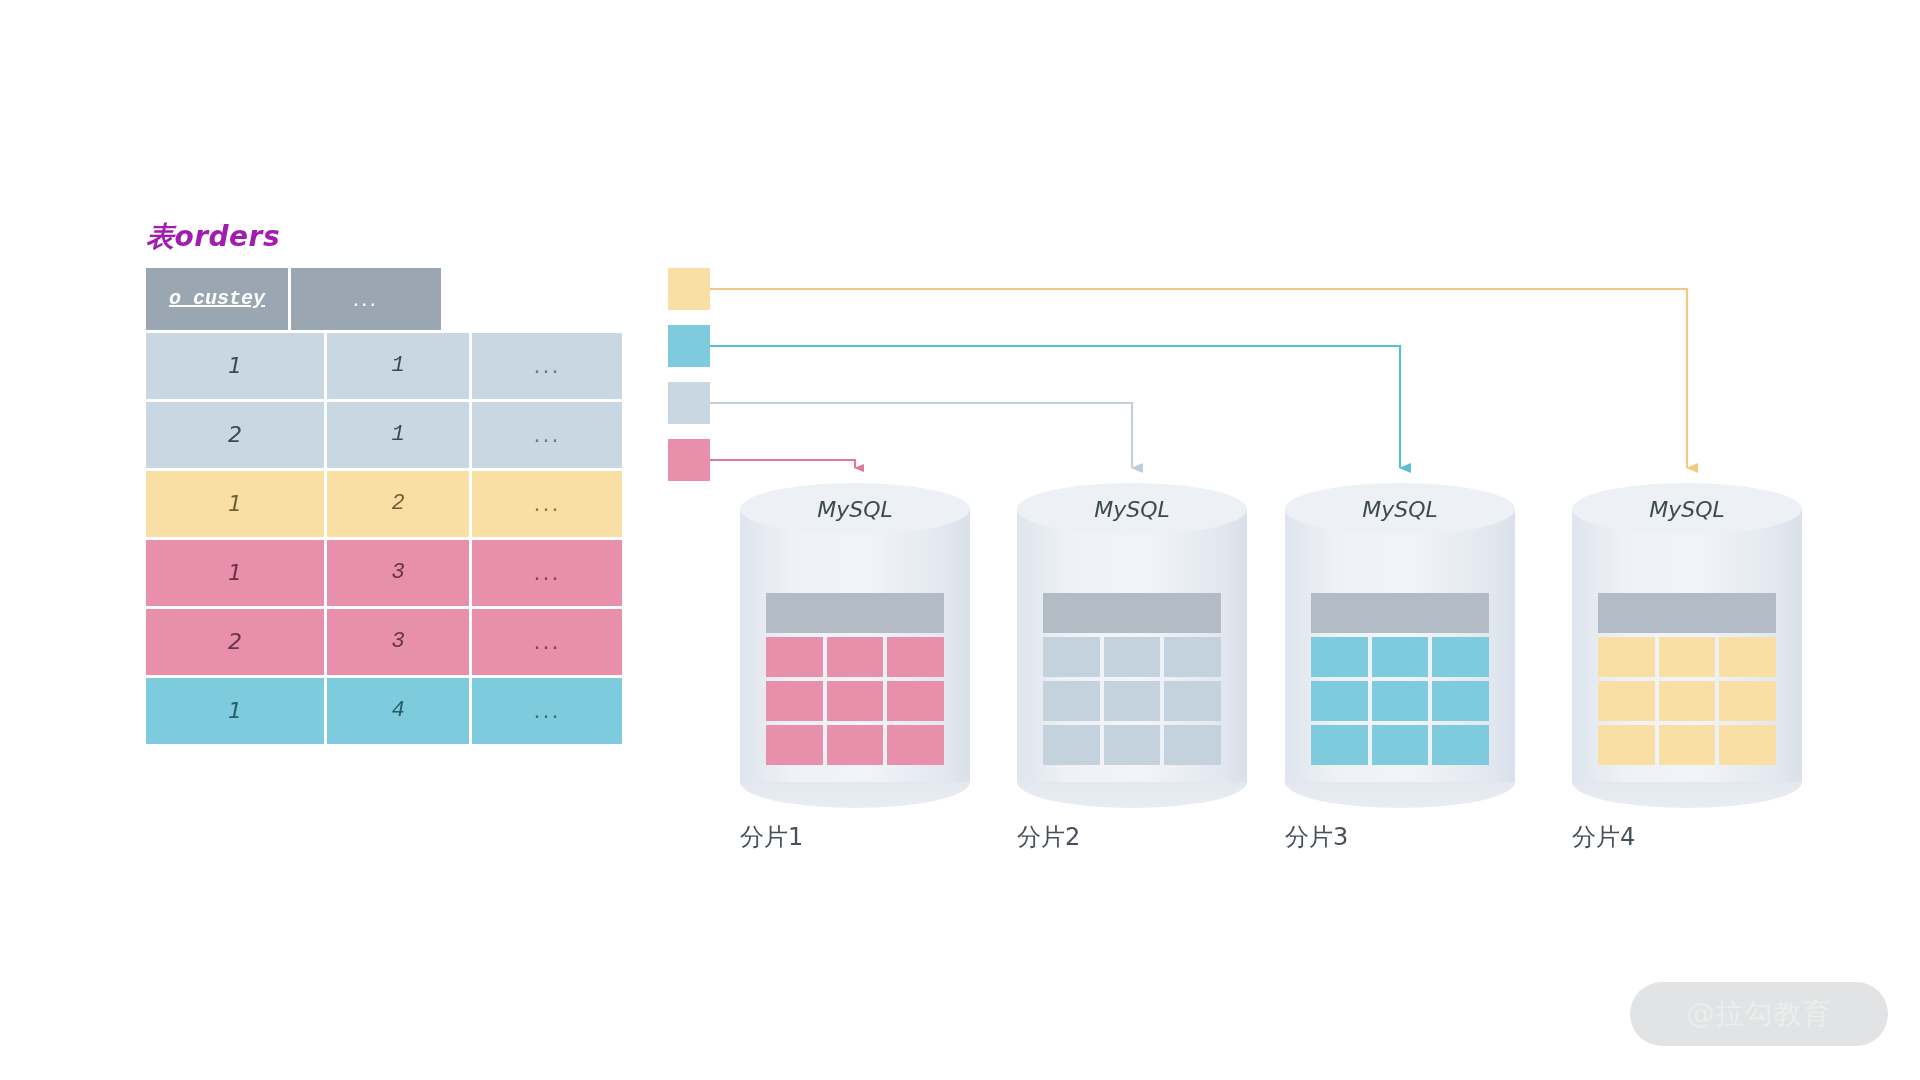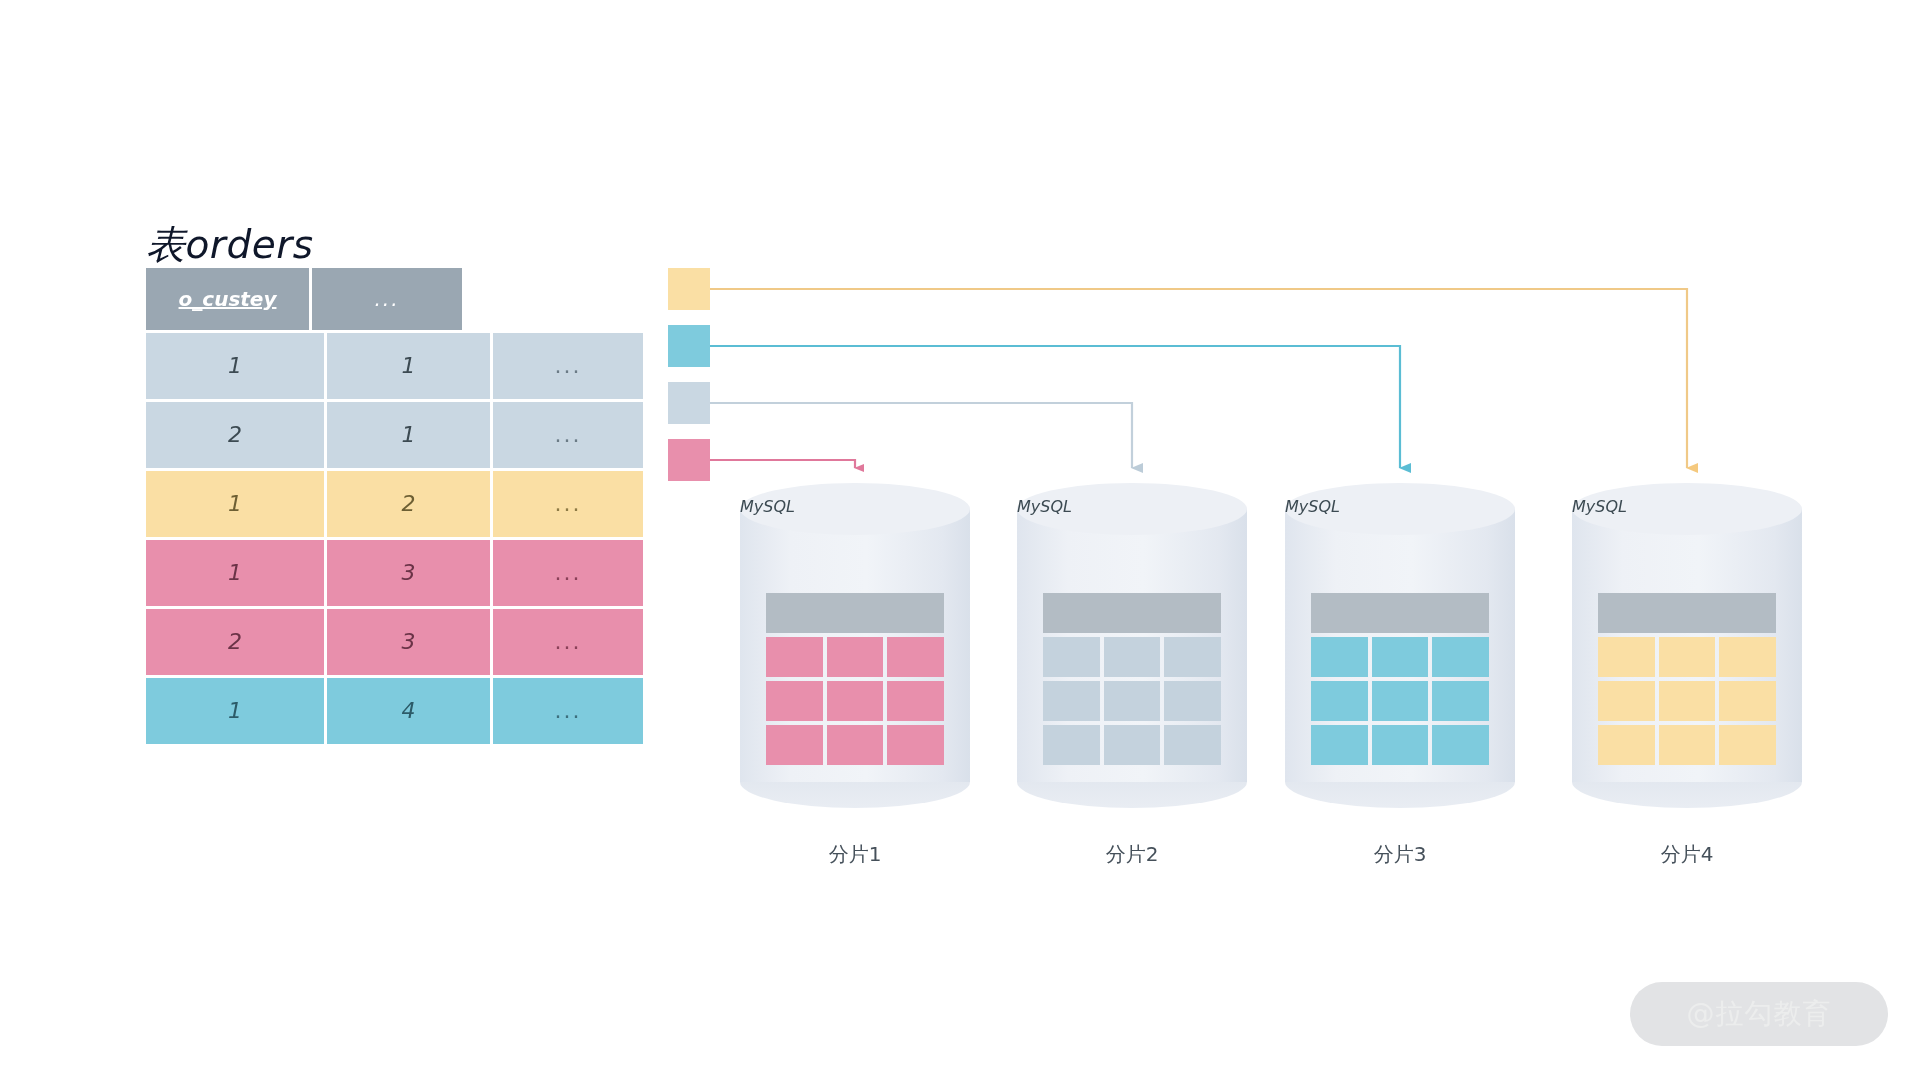--- a/index.html
+++ b/index.html
@@ -6,32 +6,32 @@
   body{
     width:1920px;height:1080px;background:#ffffff;
     font-family:"DejaVu Sans","Liberation Sans",sans-serif;
     overflow:hidden;position:relative;
   }
   #stage{position:absolute;left:0;top:0;width:1920px;height:1080px;}
 
   
   #table-title{
     position:absolute;left:146px;top:218px;
-    font-size:39px;font-weight:400;font-style:italic;color:#0f172a;
+    font-size:28px;font-weight:700;font-style:italic;color:#a21caf;
     letter-spacing:.5px;white-space:nowrap;
   }
   #orders-table{position:absolute;left:146px;top:268px;}
   .trow{display:flex;margin-bottom:3px;}
   .tcell{
     height:66px;line-height:66px;text-align:center;
     font-size:22px;font-style:italic;color:#3c4a52;
     margin-right:3px;box-sizing:border-box;
   }
   .tcell.c0{width:178px;}
-  .tcell.c1{width:163px;}
+  .tcell.c1{width:142px;font-family:Liberation Mono, monospace;}
   .tcell.c2{width:150px;}
   .trow.head .tcell{
     background:#9aa7b2;color:#ffffff;font-weight:700;
     text-decoration:underline;height:62px;line-height:62px;font-size:20px;
   }
   .trow.head .tcell.c2{text-decoration:none;font-weight:400;letter-spacing:2px;}
   .r-blue .tcell{background:#c9d7e2;}
   .r-yellow .tcell{background:#fadfa4;color:#6d5f33;}
   .r-pink .tcell{background:#e88fac;color:#6b3347;}
   .r-cyan .tcell{background:#7ecbdd;color:#2c5b68;}
@@ -55,33 +55,33 @@
   }
   .cyl-top{
     position:absolute;left:0;top:0;width:230px;height:52px;border-radius:50%;
     background:#edf0f5;
   }
   .cyl-bot{
     position:absolute;left:0;top:273px;width:230px;height:52px;border-radius:50%;
     background:linear-gradient(to bottom,#dde3ec,#e9edf3);
   }
   .cyl-label{
-    position:absolute;left:0;top:14px;width:230px;text-align:left;
-    font-size:16px;font-style:italic;color:#3c4a52;z-index:3;
+    position:absolute;left:0;top:14px;width:230px;text-align:center;
+    font-size:22px;font-style:italic;color:#3c4a52;z-index:3;
   }
   .minigrid{
     position:absolute;left:26px;top:110px;width:178px;z-index:4;
   }
   .mg-head{height:40px;background:#b3bcc4;margin-bottom:4px;}
   .mg-row{display:flex;margin-bottom:4px;}
   .mg-cell{flex:1;height:40px;margin-right:4px;}
   .mg-cell:last-child{margin-right:0;}
   .shard-name{
-    position:absolute;top:358px;left:0;width:230px;text-align:center;
-    font-size:20px;color:#45505a;
+    position:absolute;top:338px;left:0;width:230px;text-align:left;
+    font-size:24px;color:#45505a;
   }
 
   
   #watermark{
     position:absolute;left:1630px;top:982px;width:258px;height:64px;
     border-radius:32px;background:#e2e3e5;
   }
   #watermark span{
     display:block;width:100%;line-height:64px;text-align:center;
     font-size:28px;color:#eceded;letter-spacing:1px;

